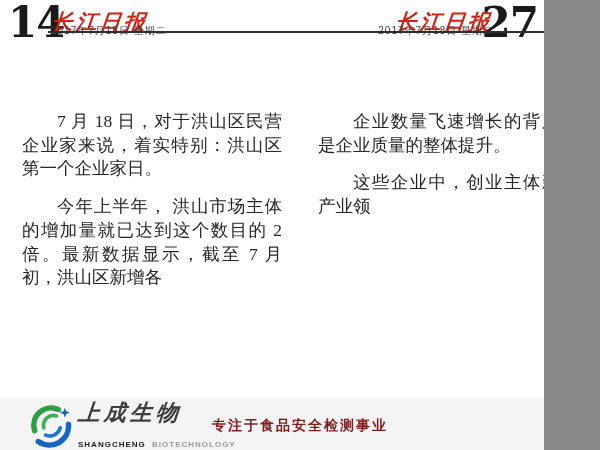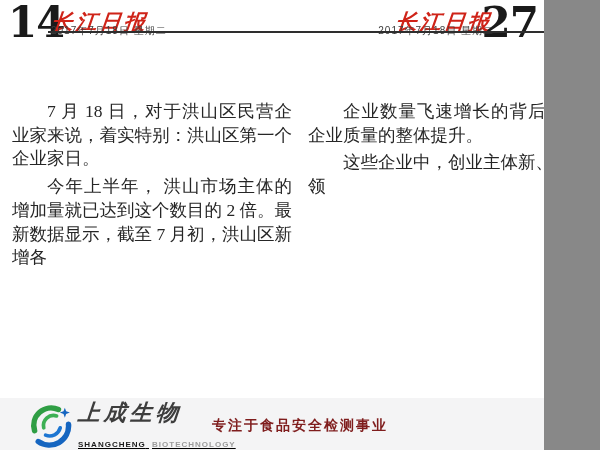--- a/index.html
+++ b/index.html
@@ -32,35 +32,35 @@
   #date-left{left:51px;}
   #date-right{right:50px;}
   
   .col{
     position:absolute;top:96px;width:288px;
     font-size:17.5px;line-height:23.7px;color:#262626;
     text-align:justify;text-justify:inter-character;
   }
   #col-left{left:8px;}
   #col-right{left:304px;}
-  .col p{margin:4px;text-indent:2em;}
+  .col p{margin:14px;text-indent:2em;}
   .col p.no-indent{text-indent:0;}
   
   #footer{
     position:absolute;left:0;bottom:0;width:600px;height:52px;background:#f4f4f5;
     font-family:"Liberation Sans","DejaVu Sans",sans-serif;
   }
   #logo{position:absolute;left:30px;top:4px;display:flex;align-items:center;}
   #logo-icon{width:44px;height:44px;flex:0 0 auto;}
   #logo-text{margin-left:4px;}
   #logo-cn{
     font-size:22px;font-weight:bold;color:#3d3d3d;letter-spacing:4px;
     font-style:italic;line-height:1.0;transform:skewX(-5deg);white-space:nowrap;
   }
-  #logo-en{font-size:8px;letter-spacing:1px;line-height:1.2;white-space:nowrap;margin-top:16px;text-decoration:underline;}
+  #logo-en{font-size:8px;letter-spacing:1px;line-height:1.2;white-space:nowrap;margin-top:16px;}
   #logo-en .en-bold{font-weight:bold;color:#1c1c1c;}
   #logo-en .en-gray{color:#9b9b9b;font-weight:bold;margin-left:3px;}
   #slogan{
     position:absolute;left:50%;top:19px;transform:translateX(-50%);
     font-size:14px;font-weight:bold;color:#7f1d1d;letter-spacing:2px;white-space:nowrap;
   }
 </style>
 </head>
 <body>
 

